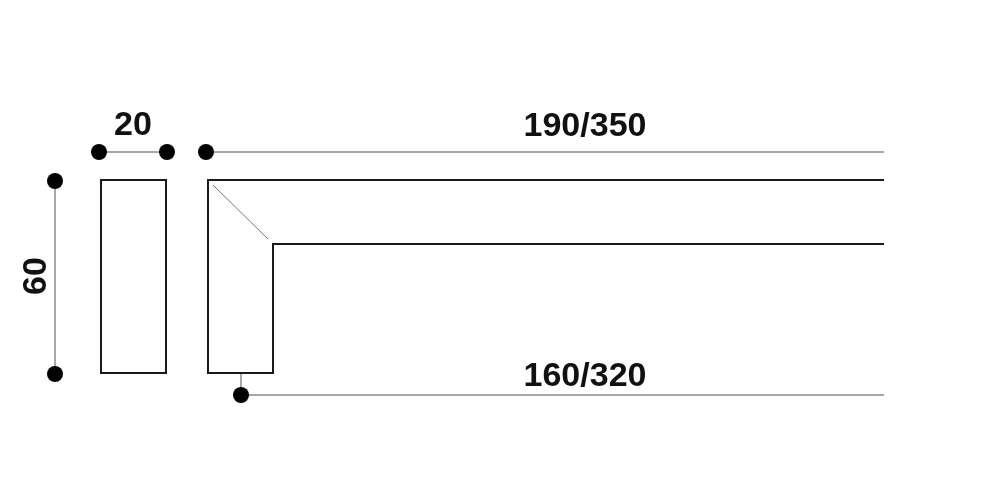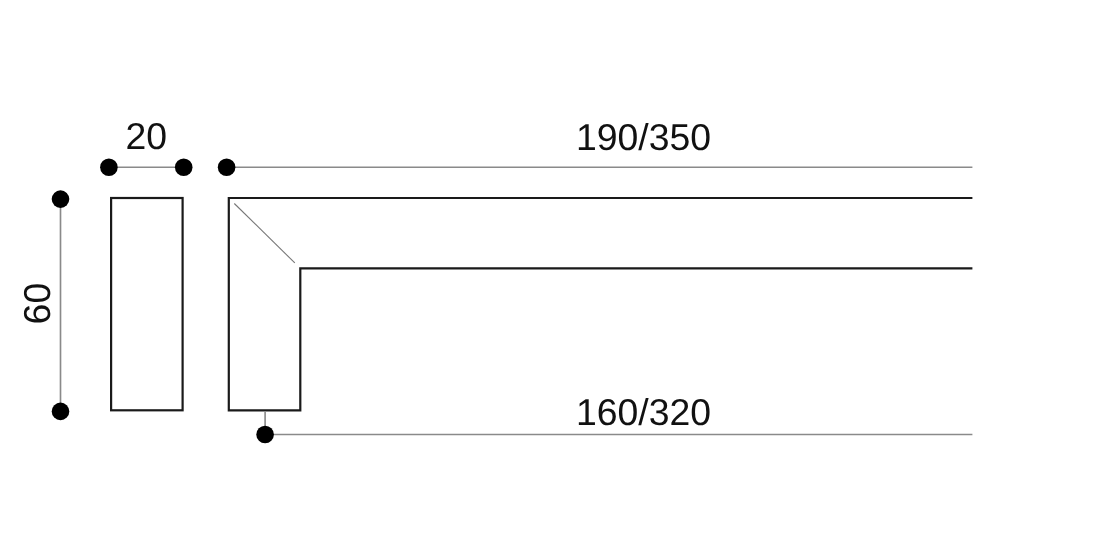--- a/index.html
+++ b/index.html
@@ -6,20 +6,21 @@
     margin: 0;
     padding: 0;
     background: #ffffff;
   }
   .canvas {
     position: relative;
     width: 884px;
     height: 500px;
     background: #ffffff;
     overflow: hidden;
+    font-weight: bold;
   }
   svg {
     display: block;
   }
   .dim-text {
     font-family: "Liberation Sans", "DejaVu Sans", sans-serif;
     font-size: 34px;
     fill: #111111;
   }
 </style>

